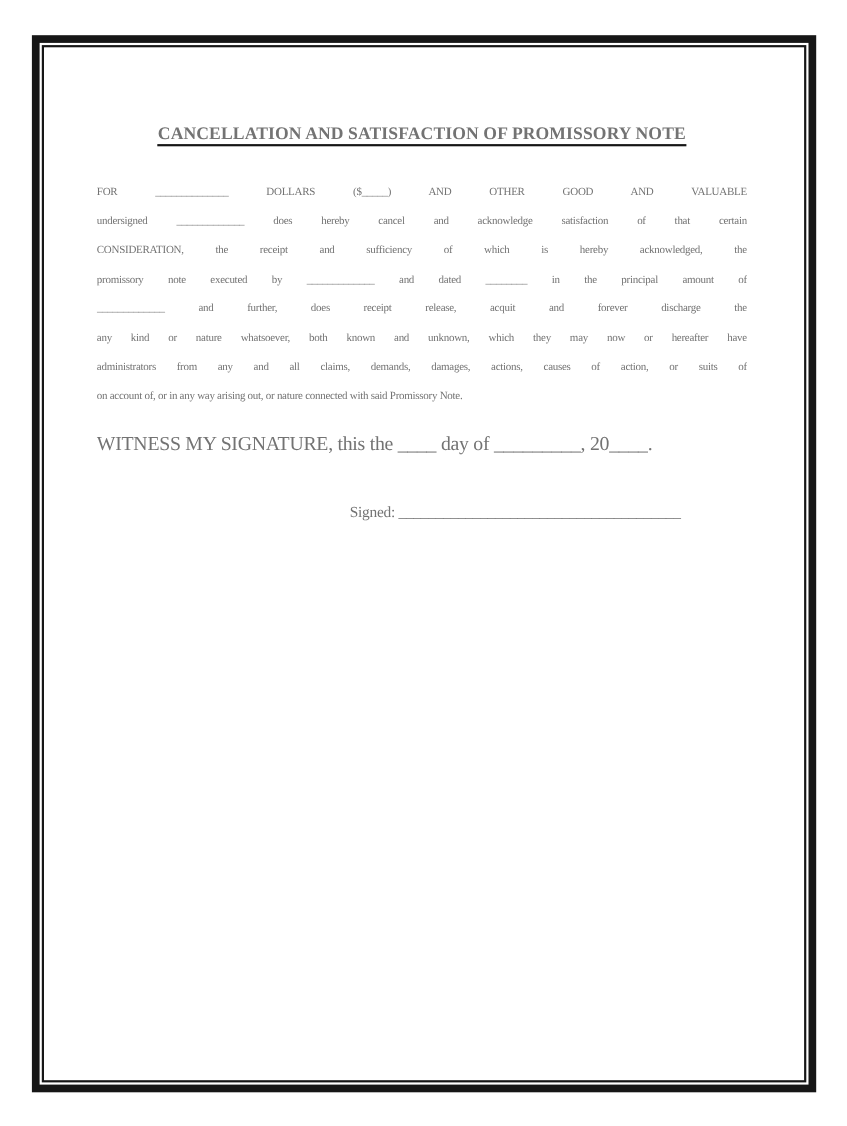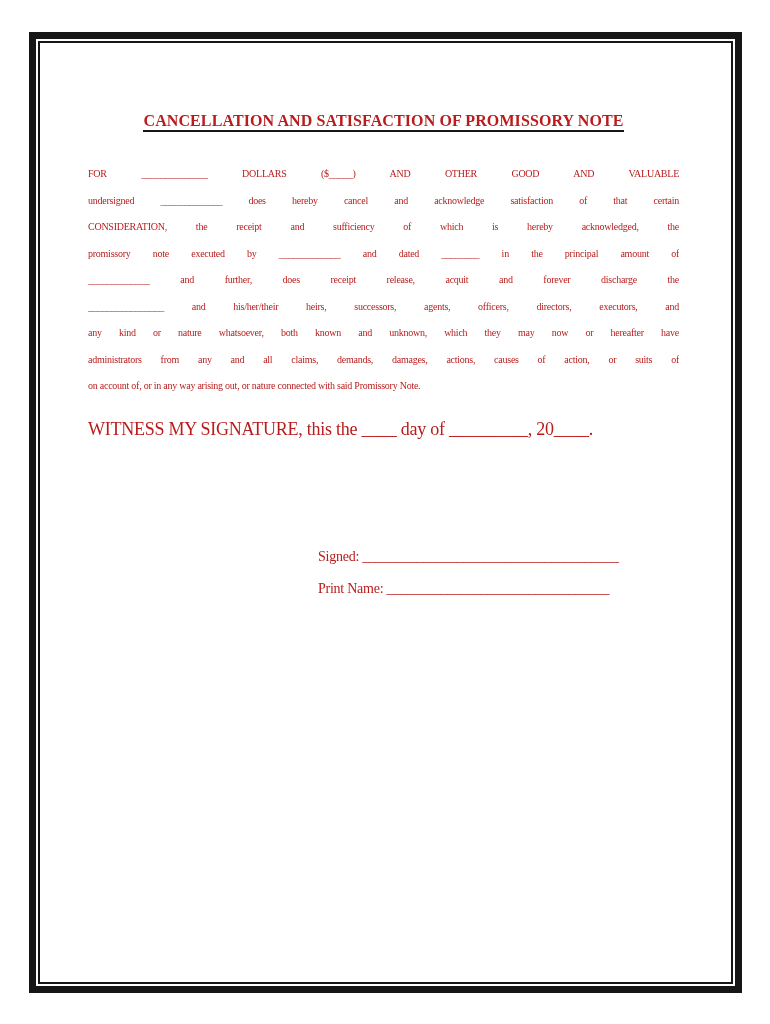--- a/index.html
+++ b/index.html
@@ -7,21 +7,21 @@
     padding: 0;
     background: #ffffff;
   }
   .page {
     position: relative;
     width: 770px;
     height: 1024px;
     background: #ffffff;
     overflow: hidden;
     font-family: "Liberation Serif", "DejaVu Serif", serif;
-    color: #b91c1c;
+    color: #737373;
   }
   .frame {
     position: absolute;
     left: 29px;
     top: 32px;
     width: 713px;
     height: 961px;
     border: 7px solid #161616;
     box-sizing: border-box;
   }
@@ -66,21 +66,21 @@
   }
   .witness {
     margin-top: 16px;
     font-size: 18px;
     letter-spacing: -0.25px;
     line-height: 27px;
     white-space: nowrap;
     overflow: hidden;
   }
   .sig-block {
-    margin-top: 100px;
+    margin-top: 36px;
     margin-left: 230px;
   }
   .sig-row {
     font-size: 14px;
     letter-spacing: -0.25px;
     line-height: 27px;
     white-space: nowrap;
     overflow: hidden;
   }
   .sig-row + .sig-row {
@@ -98,35 +98,30 @@
         <h1 class="doc-title">
           <span class="title-text">CANCELLATION AND SATISFACTION OF PROMISSORY NOTE</span>
         </h1>
 
         <div class="para">
           <div class="jline">FOR ______________ DOLLARS ($_____) AND OTHER GOOD AND VALUABLE</div>
           <div class="jline">undersigned _____________ does hereby cancel and acknowledge satisfaction of that certain</div>
           <div class="jline">CONSIDERATION, the receipt and sufficiency of which is hereby acknowledged, the</div>
           <div class="jline">promissory note executed by _____________ and dated ________ in the principal amount of</div>
           <div class="jline">_____________ and further, does receipt release, acquit and forever discharge the</div>
-          <div class="jline">________________ and his/her/their heirs, successors, agents, officers, directors, executors, and</div>
           <div class="jline">any kind or nature whatsoever, both known and unknown, which they may now or hereafter have</div>
           <div class="jline">administrators from any and all claims, demands, damages, actions, causes of action, or suits of</div>
           <div class="jline last">on account of, or in any way arising out, or nature connected with said Promissory Note.</div>
         </div>
 
         <div class="witness">WITNESS MY SIGNATURE, this the ____ day of _________, 20____.</div>
 
         <div class="sig-block">
           <div class="sig-row">
             <span>Signed:</span>
             <span>______________________________________</span>
           </div>
-          <div class="sig-row">
-            <span>Print Name:</span>
-            <span>_________________________________</span>
-          </div>
         </div>
 
       </div>
     </div>
   </div>
 </div>
 
 </body></html>

